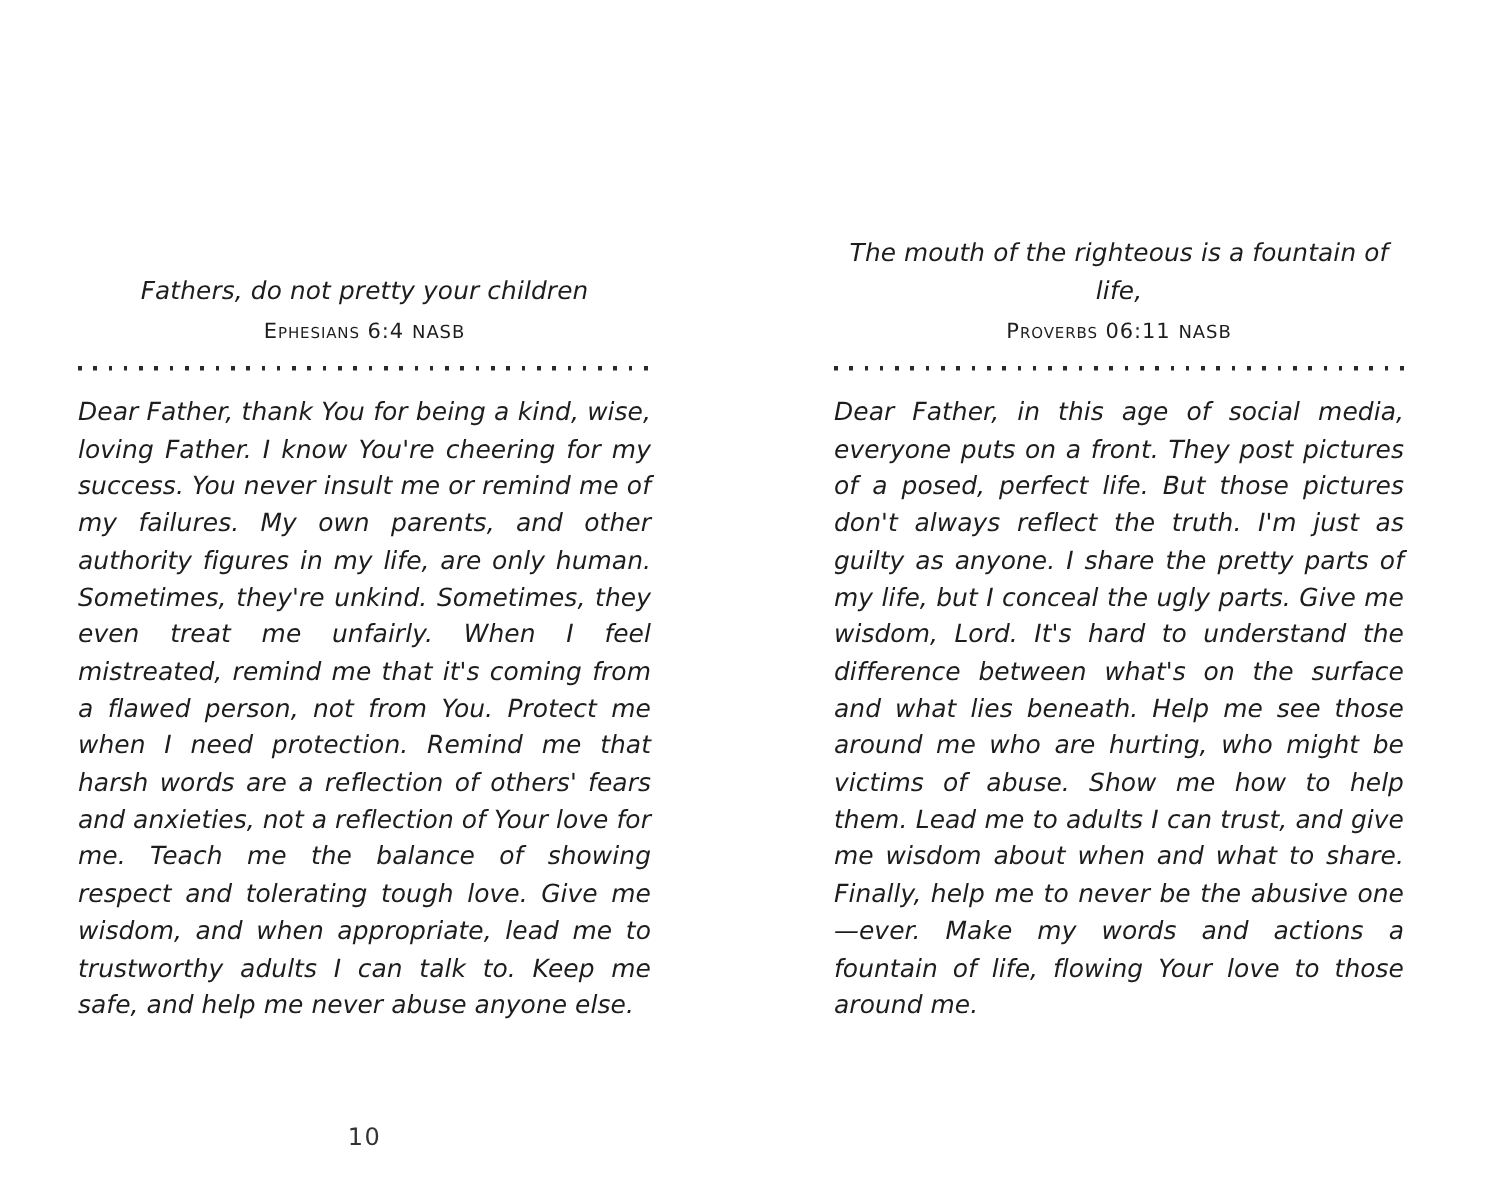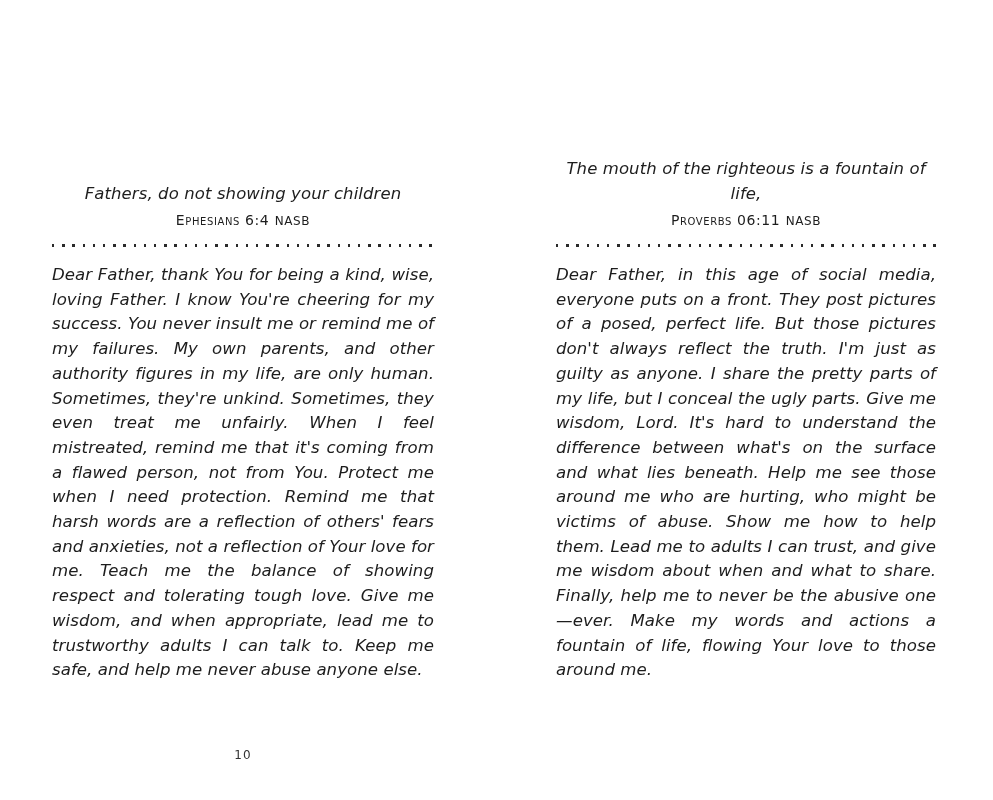--- a/index.html
+++ b/index.html
@@ -74,33 +74,33 @@
     letter-spacing: 0.05px;
     font-style: italic;
   }
 
   .page-number {
     position: absolute;
     top: 748px;
     left: 0;
     width: 100%;
     text-align: center;
-    font-size: 12px;
+    font-size: 16px;
     letter-spacing: 1px;
     color: #333333;
   }
 </style>
 </head>
 <body>
 
 <div class="spread">
 
   <section class="page page--left">
     <div class="quote-block">
-      <p class="quote-line">Fathers, do not showing your children</p>
+      <p class="quote-line">Fathers, do not pretty your children</p>
       <p class="quote-line scripture-ref-line">
         <span class="scripture-ref">Ephesians 6:4</span>
         <span class="scripture-version">NASB</span>
       </p>
     </div>
     <div class="dotted-divider"></div>
     <p class="prayer">Dear Father, thank You for being a kind, wise, loving Father. I know You're cheering for my success. You never insult me or remind me of my failures. My own parents, and other authority figures in my life, are only human. Sometimes, they're unkind. Sometimes, they even treat me unfairly. When I feel mistreated, remind me that it's coming from a flawed person, not from You. Protect me when I need protection. Remind me that harsh words are a reflection of others' fears and anxieties, not a reflection of Your love for me. Teach me the balance of showing respect and tolerating tough love. Give me wisdom, and when appropriate, lead me to trustworthy adults I can talk to. Keep me safe, and help me never abuse anyone else.</p>
     <div class="page-number">10</div>
   </section>
 

